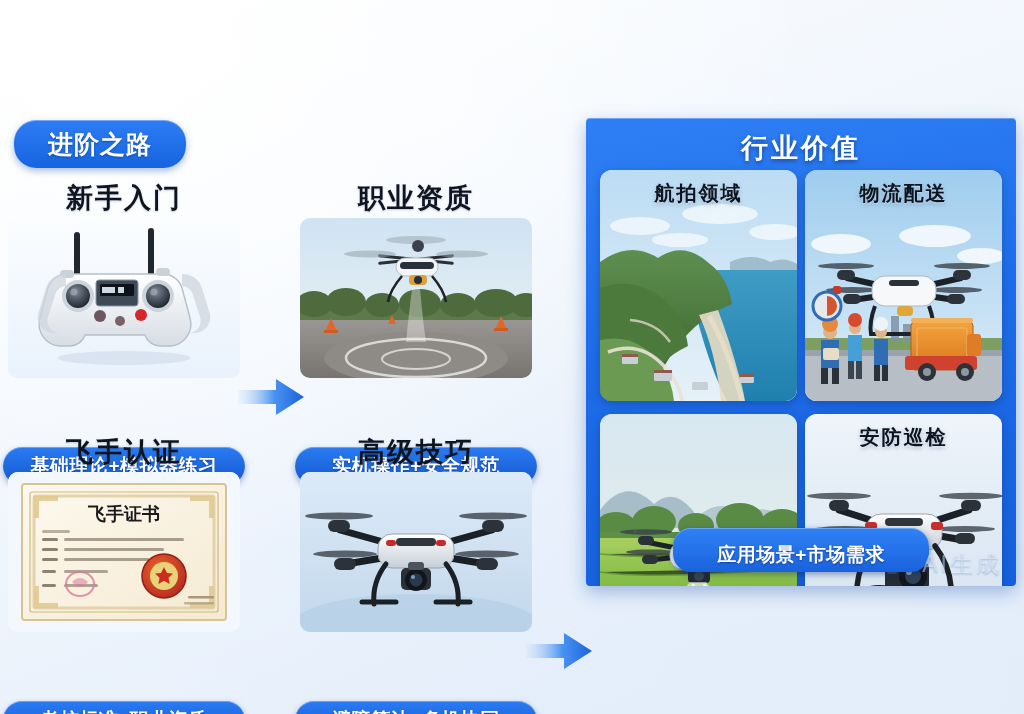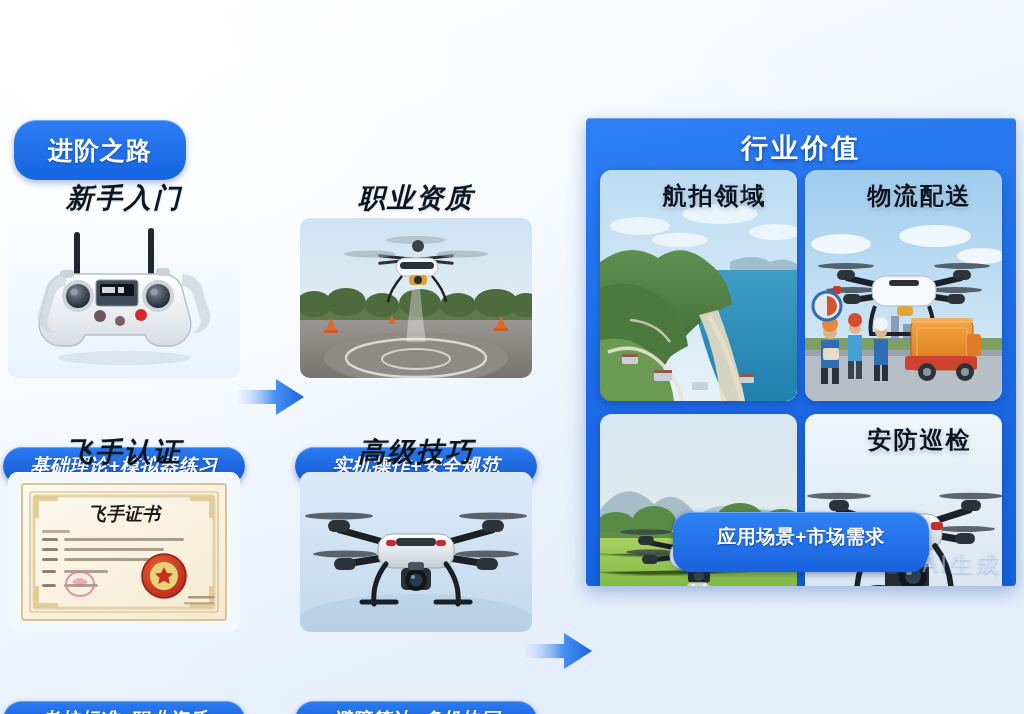--- a/index.html
+++ b/index.html
@@ -29,31 +29,31 @@
     color:#0d0d0d;white-space:nowrap;
     transform:scaleX(0.985);transform-origin:left center;
     text-shadow:0 2px 3px rgba(40,60,90,.28), 0 0 1px rgba(0,0,0,.6);
   }
 
   
   .left-col{position:absolute;left:0;top:104px;width:566px;height:610px;}
 
   .pill{
     position:absolute;left:14px;top:16px;
-    width:172px;height:60px;border-radius:22px;
+    width:172px;height:48px;border-radius:22px;
     background:linear-gradient(180deg,#2f7df4 0%,#1564e0 100%);
     box-shadow:0 3px 7px rgba(18,70,160,.35), inset 0 1px 0 rgba(255,255,255,.35);
     display:flex;align-items:center;justify-content:center;
   }
   .pill-label{
     color:#fff;font-size:25px;font-weight:800;letter-spacing:1px;
     text-shadow:0 1px 2px rgba(10,45,110,.55);
   }
 
-  .step{position:absolute;font-style:italic;}
+  .step{position:absolute;}
   .step-title{
     position:absolute;left:0;top:0;width:100%;
     text-align:center;font-size:27px;font-weight:800;color:#0e1520;
     letter-spacing:2px;
     text-shadow:0 1px 2px rgba(60,85,130,.3);
   }
   .step-media{
     position:absolute;left:0;top:38px;width:100%;height:160px;
     border-radius:10px;overflow:hidden;
     background:linear-gradient(180deg,#f7fbff 0%,#eef5fd 100%);
@@ -88,31 +88,30 @@
     color:#ffffff;font-size:27px;font-weight:800;letter-spacing:3px;
     text-shadow:0 2px 4px rgba(8,40,100,.6);
   }
   .vcard{
     position:absolute;width:197px;height:231px;border-radius:12px;
     overflow:hidden;background:#dce9f7;
     box-shadow:0 3px 8px rgba(10,45,110,.35);
   }
   .vcard .vlabel{
     position:absolute;left:0;top:10px;width:100%;text-align:center;
-    z-index:6;font-size:24px;font-weight:800;letter-spacing:2px;
+    z-index:6;font-size:20px;font-weight:800;letter-spacing:2px;
     color:#0b1522;
     text-shadow:0 1px 2px rgba(255,255,255,.55), 0 2px 4px rgba(40,70,120,.35);
-    margin-left:16px;
   }
   .right-cap{
     position:absolute;left:50%;transform:translateX(-50%);bottom:14px;
-    height:36px;min-width:224px;padding:12px 16px;border-radius:18px;
+    height:36px;min-width:224px;padding:4px 16px;border-radius:18px;
     background:linear-gradient(180deg,#2f82f6 0%,#1a62dd 100%);
     box-shadow:0 2px 6px rgba(6,35,95,.45), inset 0 1px 0 rgba(255,255,255,.28);
-    display:flex;align-items:flex-start;justify-content:center;z-index:9;
+    display:flex;align-items:flex-end;justify-content:center;z-index:9;
   }
   .right-cap span{
     color:#fff;font-size:19px;font-weight:800;white-space:nowrap;letter-spacing:.5px;
     text-shadow:0 1px 2px rgba(8,40,100,.6);
   }
 
   .watermark{
     position:absolute;right:14px;bottom:6px;
     font-size:23px;font-weight:400;letter-spacing:3px;
     color:rgba(255,255,255,.42);

